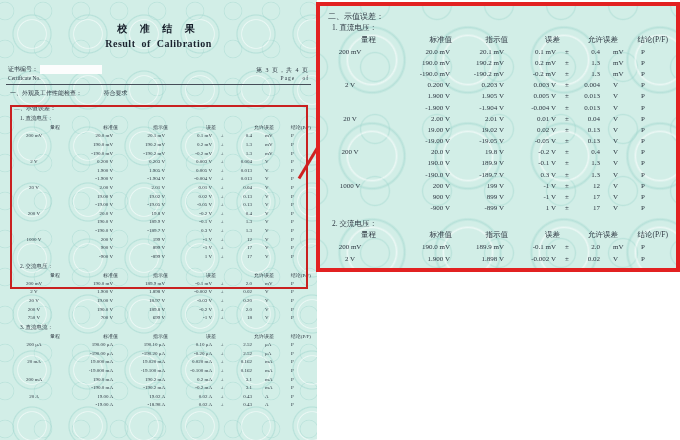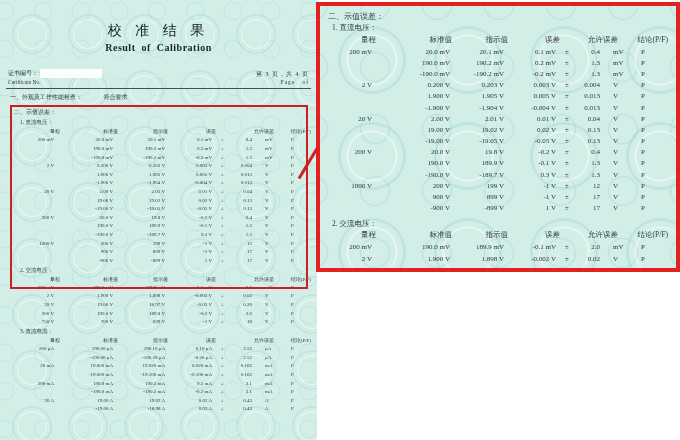--- a/index.html
+++ b/index.html
@@ -15,42 +15,42 @@
     background-image:
       radial-gradient(circle, rgba(255,255,255,0) 34%, rgba(255,255,255,0.55) 36%, rgba(255,255,255,0) 39%, rgba(255,255,255,0) 45%, rgba(158,213,204,0.5) 48%, rgba(255,255,255,0) 51%),
       radial-gradient(circle, rgba(158,213,204,0) 30%, rgba(158,213,204,0.42) 33%, rgba(255,255,255,0) 36%);
     background-size:56px 56px, 38px 38px;
     background-position:4px 6px, 24px 30px;
   }
   .page{
     position:absolute;left:0;top:0;width:317px;height:440px;
   }
   .title-block{padding-top:22px;text-align:center;}
-  .title{font-size:14px;font-weight:normal;letter-spacing:5px;color:#141c28;}
+  .title{font-size:10px;font-weight:bold;letter-spacing:5px;color:#141c28;}
   .subtitle{font-size:10px;font-weight:bold;letter-spacing:0.5px;color:#1a222e;margin-top:2px;white-space:pre;}
   .cert-row{margin:16px 8px 0 8px;display:flex;justify-content:space-between;align-items:flex-end;font-size:6px;}
   .cert-left{line-height:8px;}
   .redaction{display:inline-block;width:62px;height:9px;background:#fcfdfd;vertical-align:middle;margin-left:2px;}
   .cert-en{font-size:5.5px;}
   .cert-right{text-align:right;line-height:8px;}
   .pgno{font-size:6px;letter-spacing:1px;}
   .pgno-en{font-size:5.5px;white-space:pre;letter-spacing:1px;}
   .hr{margin:2px 6px 0 6px;border-top:1px solid #454d58;height:0;}
   .item1{margin:4px 0 0 10px;font-size:6px;}
   .item1 .val{margin-left:20px;}
   .item2{margin:6px 0 0 14px;font-size:6px;}
   .sections{margin:1px 6px 0 14px;}
   .section-title{font-size:5.5px;margin:2px 0 1px 6px;height:7px;line-height:7px;font-family:Liberation Serif, serif;}
   
   .page .trow{
     display:grid;grid-template-columns:46px 58px 50px 48px 58px 37px;
     height:8.6px;align-items:center;font-size:5px;white-space:nowrap;
   }
   .page .thead{height:8.5px;font-size:5px;}
-  .cr{text-align:right;padding-right:6px;}
+  .cr{text-align:center;padding-right:6px;}
   .cs,.ci,.ce{text-align:right;}
   .page .cs{padding-right:5px;}
   .page .ci{padding-right:3px;}
   .page .ce{padding-right:4px;}
   .ca{display:grid;align-items:center;}
   .page .ca{grid-template-columns:12px 24px 16px;}
   .pm{text-align:center;}
   .av{text-align:right;}
   .au{padding-left:13px;text-align:right;}
   .cc{text-align:center;}

